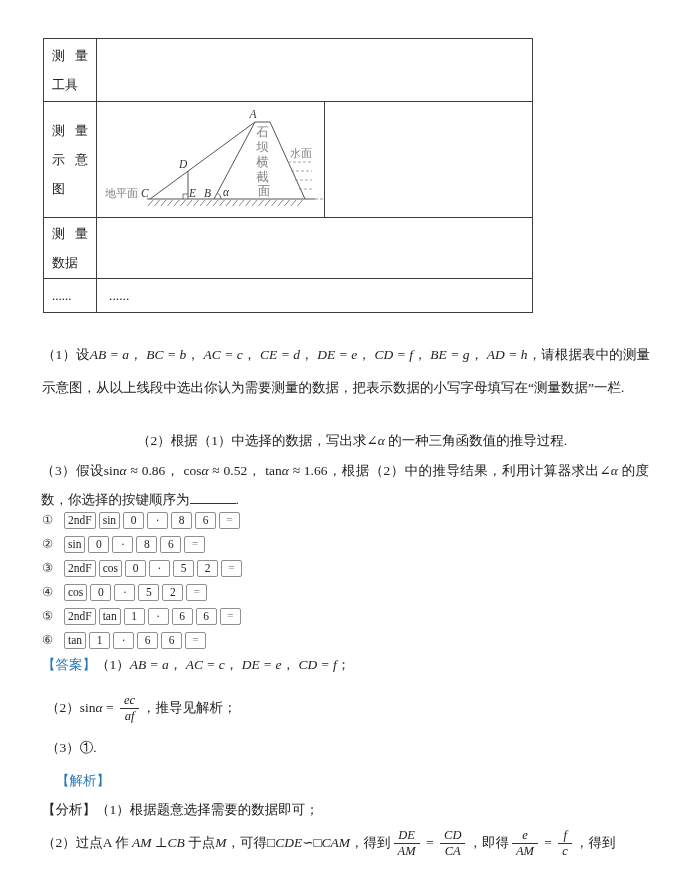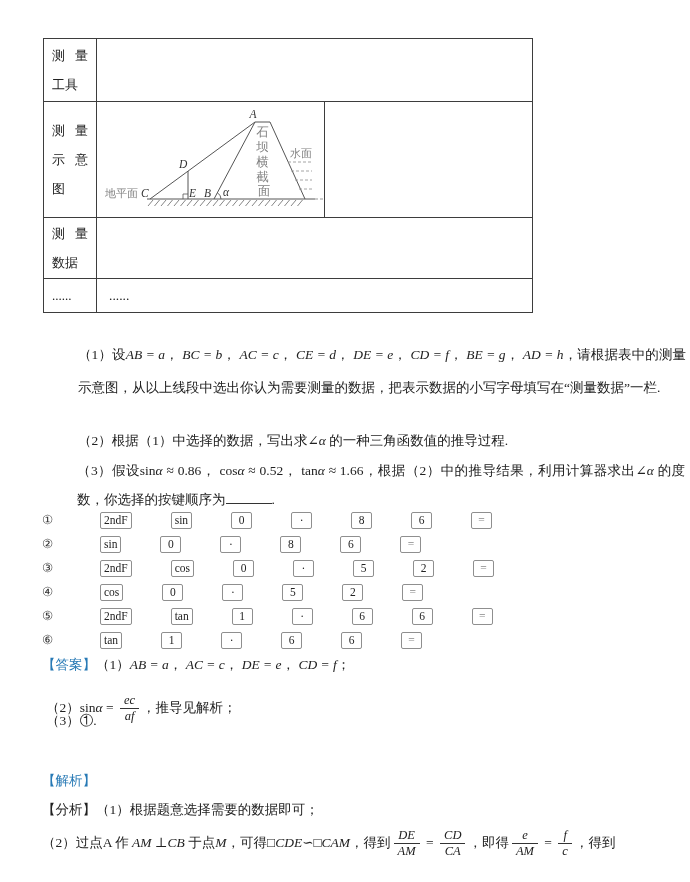--- a/index.html
+++ b/index.html
@@ -30,39 +30,39 @@
   .sg-t{}
   .sg-m{font-style:italic;}
   .sg-r{}
   .sg-b{color:#2779b5;margin-top:48px;}
   .sg-u{display:inline-block;height:1em;border-bottom:1px solid #333;vertical-align:baseline;}
   .frac{display:inline-block;vertical-align:middle;text-align:center;font-style:italic;
         font-size:12.5px;line-height:1.25;margin:0 3px;}
   .frac .fn{display:block;border-bottom:1px solid #333;padding:0 4px;font-family:Liberation Serif, serif;}
   .frac .fd{display:block;padding:0 4px;}
   
-  .para{width:608px;line-height:33px;text-align:justify;margin-left:36px;}
+  .para{width:608px;line-height:33px;text-align:justify;}
   .p1{left:42px;top:338px;}
-  .p2{left:42px;top:424px;width:620px;text-align:left;}
+  .p2{left:42px;top:424px;width:620px;text-align:center;}
   .p3{left:41px;top:456px;line-height:29px;}
   
   .calc{left:42px;top:508px;}
   .calc-row{display:flex;align-items:center;height:24px;}
   .calc-num{width:16px;margin-right:6px;font-size:12.5px;color:#333;flex:none;}
   .calc-key{display:inline-flex;align-items:center;justify-content:center;
             height:15px;min-width:13px;padding:0 3px;margin-right:3px;
             border:1px solid #8f8f8f;border-radius:2px;background:#fff;
-            font-size:11.5px;color:#222;box-sizing:content-box;margin-left:36px;}
+            font-size:11.5px;color:#222;box-sizing:content-box;}
   .calc-key.key-eq{color:#8a8a8a;}
   
   .line{white-space:nowrap;line-height:26px;}
   .ans1{left:42px;top:652px;}
   .ans2{left:46px;top:686px;line-height:44px;}
-  .ans3{left:46px;top:708px;}
-  .jiexi{left:42px;top:768px;}
+  .ans3{left:46px;top:735px;}
+  .jiexi{left:56px;top:768px;}
   .fenxi{left:42px;top:797px;}
   .lastline{left:42px;top:820px;line-height:46px;}
   
   .dlabel{font-size:11.5px;font-style:italic;fill:#333;}
   .glabel{font-size:11px;fill:#808080;font-style:normal;}
 </style>
 </head>
 <body>
 
 <div class="abs mtable">

